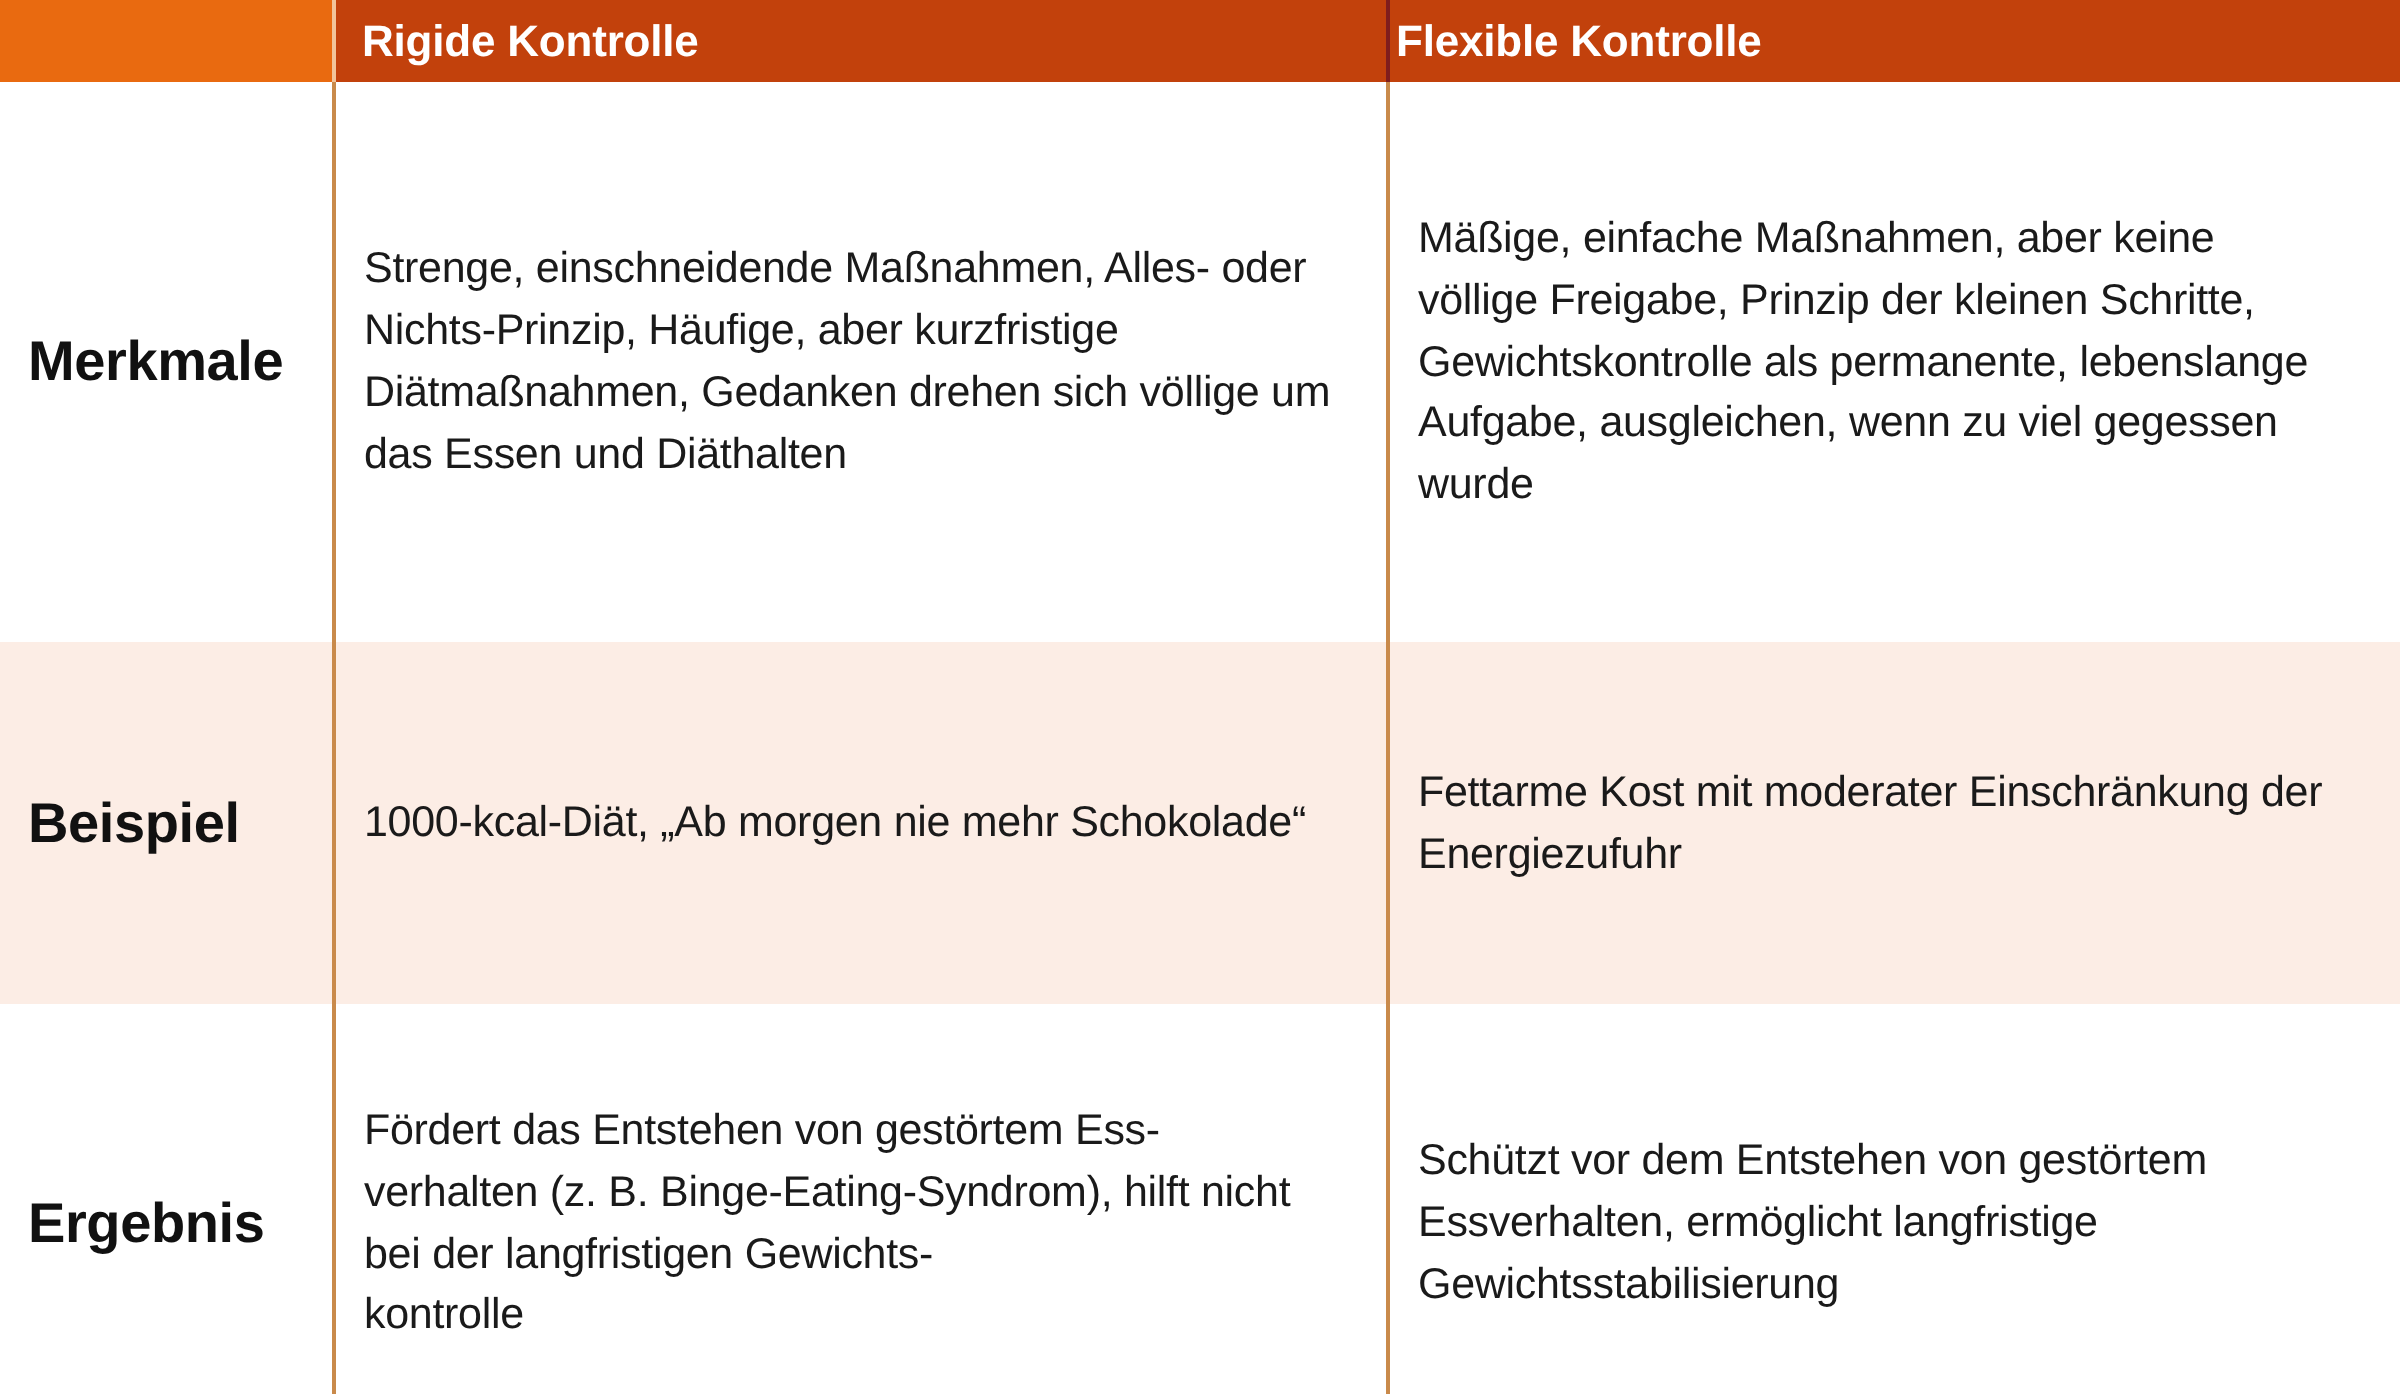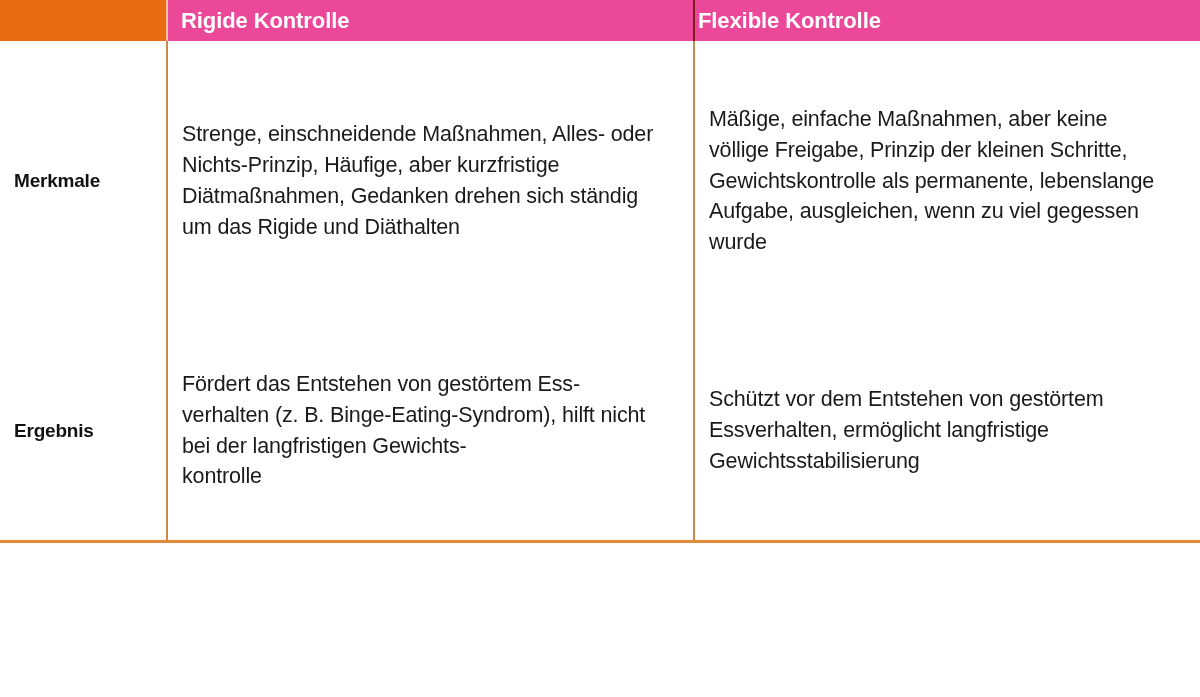--- a/index.html
+++ b/index.html
@@ -29,21 +29,21 @@
     border-collapse: collapse;
     table-layout: fixed;
   }
 
   .comparison-table col.col-label  { width: 167px; }
   .comparison-table col.col-rigid  { width: 527px; }
   .comparison-table col.col-flex   { width: 506px; }
 
   
   thead tr.header-row {
-    background: #ec4899;
+    background: #c2410c;
     height: 41px;
   }
   thead th {
     margin: 0;
     padding: 0;
     text-align: left;
     vertical-align: middle;
     font-weight: bold;
     font-size: 22px;
     color: #ffffff;
@@ -63,21 +63,21 @@
   }
 
   
   tbody tr { background: #ffffff; }
   tbody tr.row-shaded { background: #FCEDE5; }
 
   tbody th.row-label {
     text-align: left;
     vertical-align: middle;
     font-weight: bold;
-    font-size: 19px;
+    font-size: 28px;
     color: #111111;
     padding: 0 10px 0 14px;
     border: none;
     letter-spacing: -0.2px;
   }
 
   tbody td.cell {
     vertical-align: middle;
     font-size: 21.5px;
     line-height: 1.44;
@@ -135,27 +135,36 @@
         <th class="header-rigid">Rigide Kontrolle</th>
         <th class="header-flex">Flexible Kontrolle</th>
       </tr>
     </thead>
 
     <tbody>
 
       <tr class="row-merkmale">
         <th class="row-label">Merkmale</th>
         <td class="cell cell-rigid">
-          <span class="cell-text">Strenge, einschneidende Maßnahmen, Alles- oder Nichts-Prinzip, Häufige, aber kurzfristige Diätmaßnahmen, Gedanken drehen sich ständig um das Rigide und Diäthalten</span>
+          <span class="cell-text">Strenge, einschneidende Maßnahmen, Alles- oder Nichts-Prinzip, Häufige, aber kurzfristige Diätmaßnahmen, Gedanken drehen sich völlige um das Essen und Diäthalten</span>
         </td>
         <td class="cell cell-flex">
           <span class="cell-text">Mäßige, einfache Maßnahmen, aber keine völlige Freigabe, Prinzip der kleinen Schritte, Gewichtskontrolle als permanente, lebenslange Aufgabe, ausgleichen, wenn zu viel gegessen wurde</span>
         </td>
       </tr>
 
+      <tr class="row-beispiel row-shaded">
+        <th class="row-label">Beispiel</th>
+        <td class="cell cell-rigid">
+          <span class="cell-text">1000-kcal-Diät, „Ab morgen nie mehr Schokolade“</span>
+        </td>
+        <td class="cell cell-flex">
+          <span class="cell-text">Fettarme Kost mit moderater Einschränkung der Energiezufuhr</span>
+        </td>
+      </tr>
 
       <tr class="row-ergebnis">
         <th class="row-label">Ergebnis</th>
         <td class="cell cell-rigid">
           <span class="cell-text">Fördert das Entstehen von gestörtem Ess-
 verhalten (z. B. Binge-Eating-Syndrom), hilft nicht bei der langfristigen Gewichts-
 kontrolle</span>
         </td>
         <td class="cell cell-flex">
           <span class="cell-text">Schützt vor dem Entstehen von gestörtem Essverhalten, ermöglicht langfristige Gewichtsstabilisierung</span>

